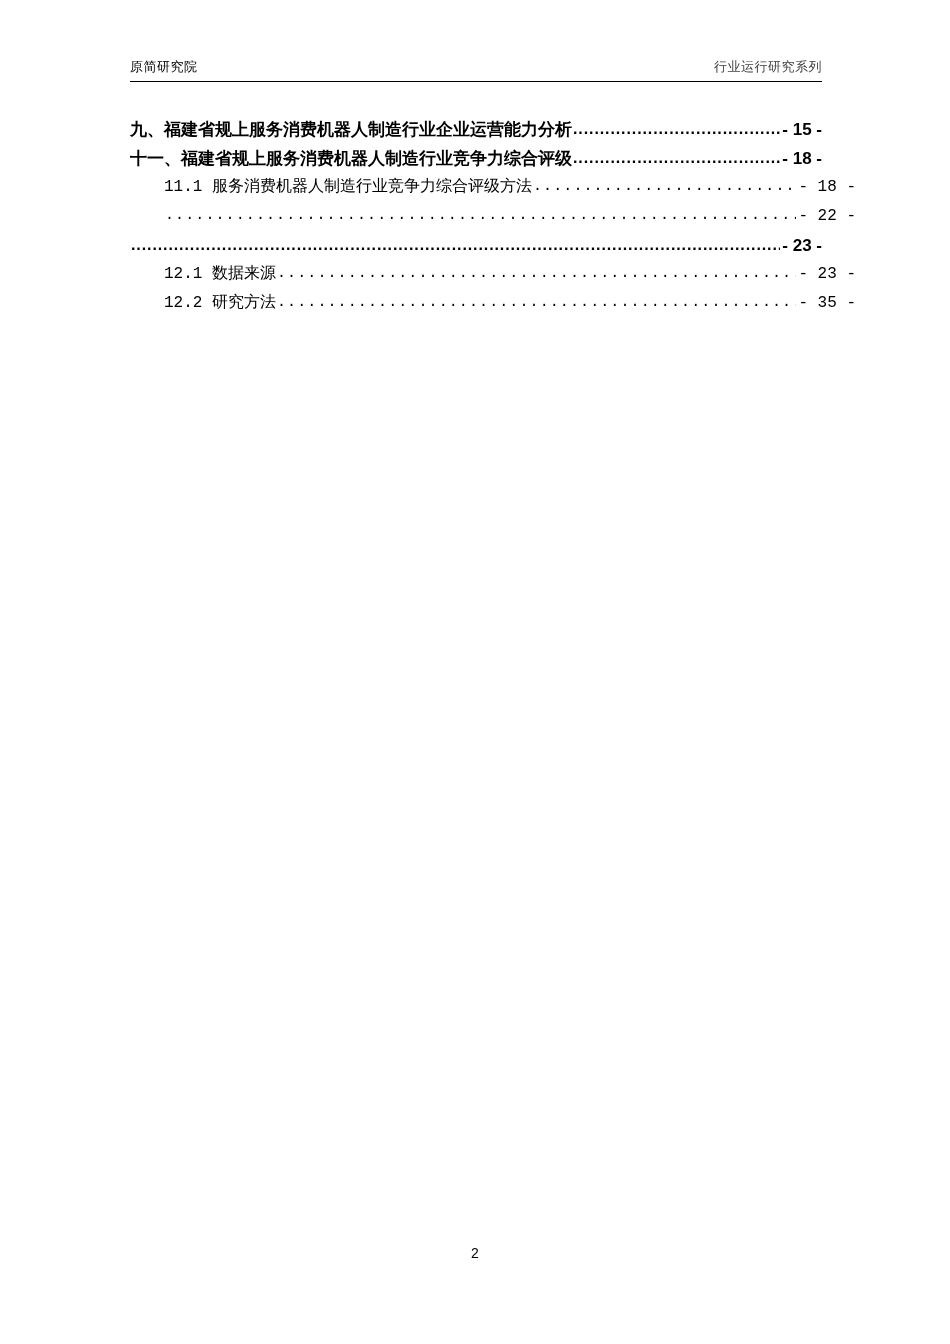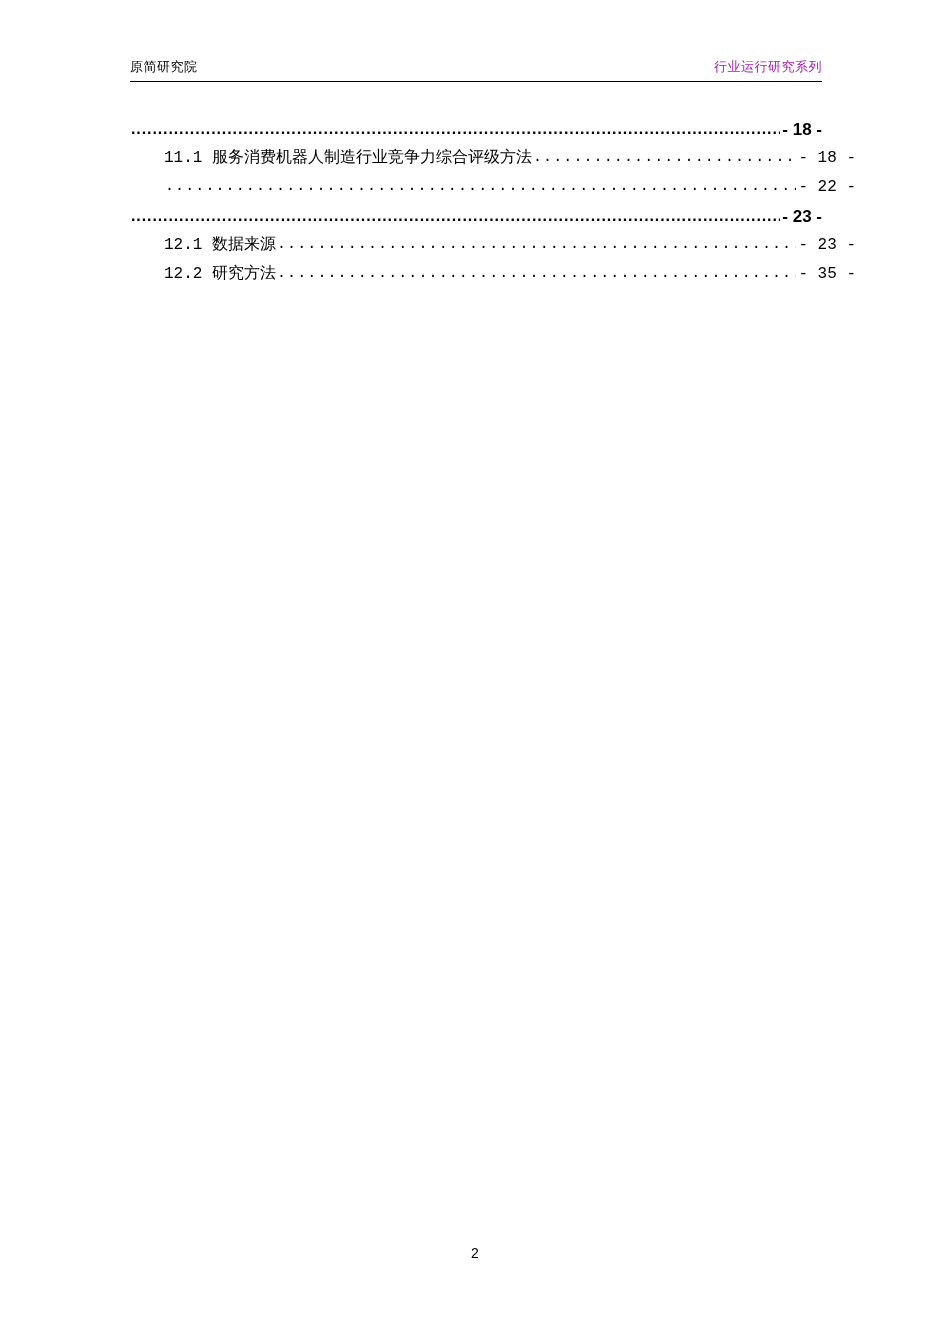--- a/index.html
+++ b/index.html
@@ -37,21 +37,21 @@
   }
   .header-left {
     font-size: 13px;
     letter-spacing: 0.5px;
     color: #000;
     font-family: Liberation Mono, monospace;
   }
   .header-right {
     font-size: 13px;
     letter-spacing: 0.5px;
-    color: #a21caf;
+    color: #404040;
     font-family: Liberation Mono, monospace;
   }
   
   .toc {
     position: absolute;
     left: 130px;
     top: 115px;
     width: 692px;
   }
   .toc-row {
@@ -114,23 +114,29 @@
 
 <div class="page">
 
   <div class="header">
     <div class="header-left">原简研究院</div>
     <div class="header-right">行业运行研究系列</div>
   </div>
 
   <div class="toc">
 
+    <div class="toc-row level1">
+      <span class="toc-title">九、福建省规上服务消费机器人制造行业企业运营能力分析</span>
+      <span class="toc-dots"></span>
+      <span class="toc-page">- 15 -</span>
+    </div>
 
 
     <div class="toc-row level1">
+      <span class="toc-title">十一、福建省规上服务消费机器人制造行业竞争力综合评级</span>
       <span class="toc-dots"></span>
       <span class="toc-page">- 18 -</span>
     </div>
 
     <div class="toc-row level2">
       <span class="toc-title">11.1 服务消费机器人制造行业竞争力综合评级方法</span>
       <span class="toc-dots"></span>
       <span class="toc-page">- 18 -</span>
     </div>
 

